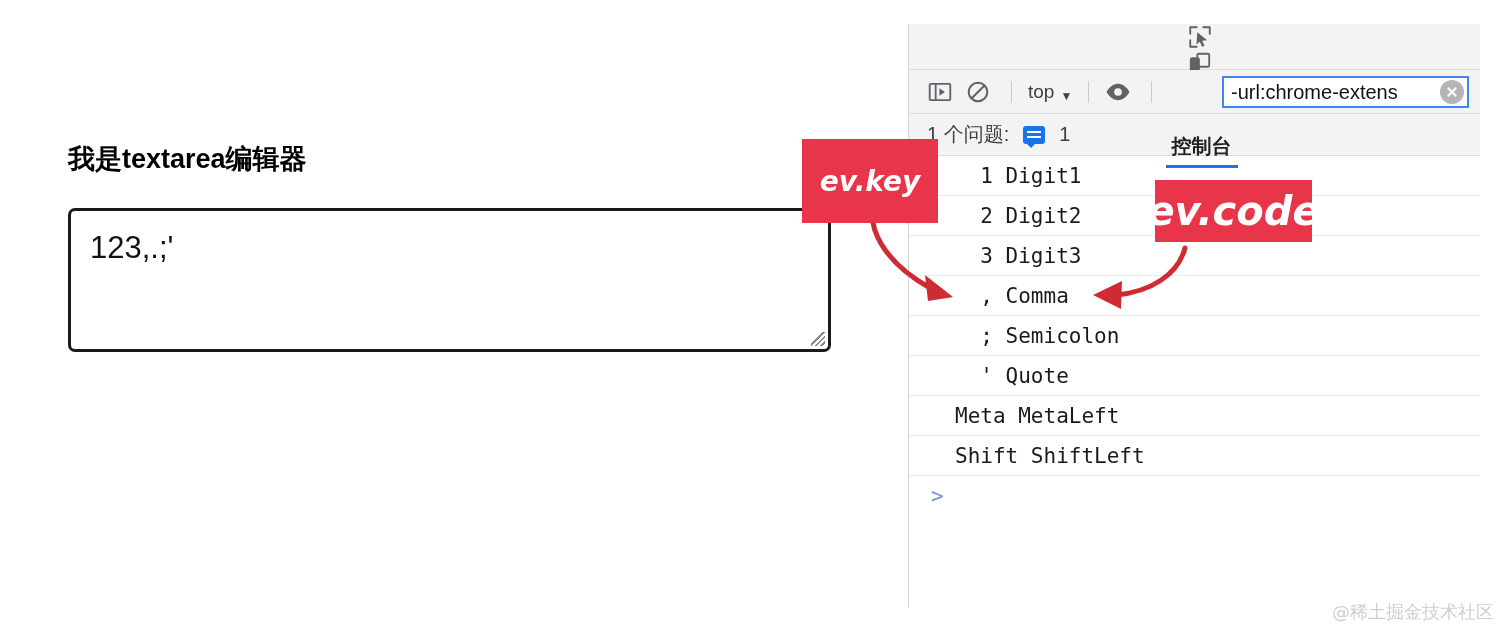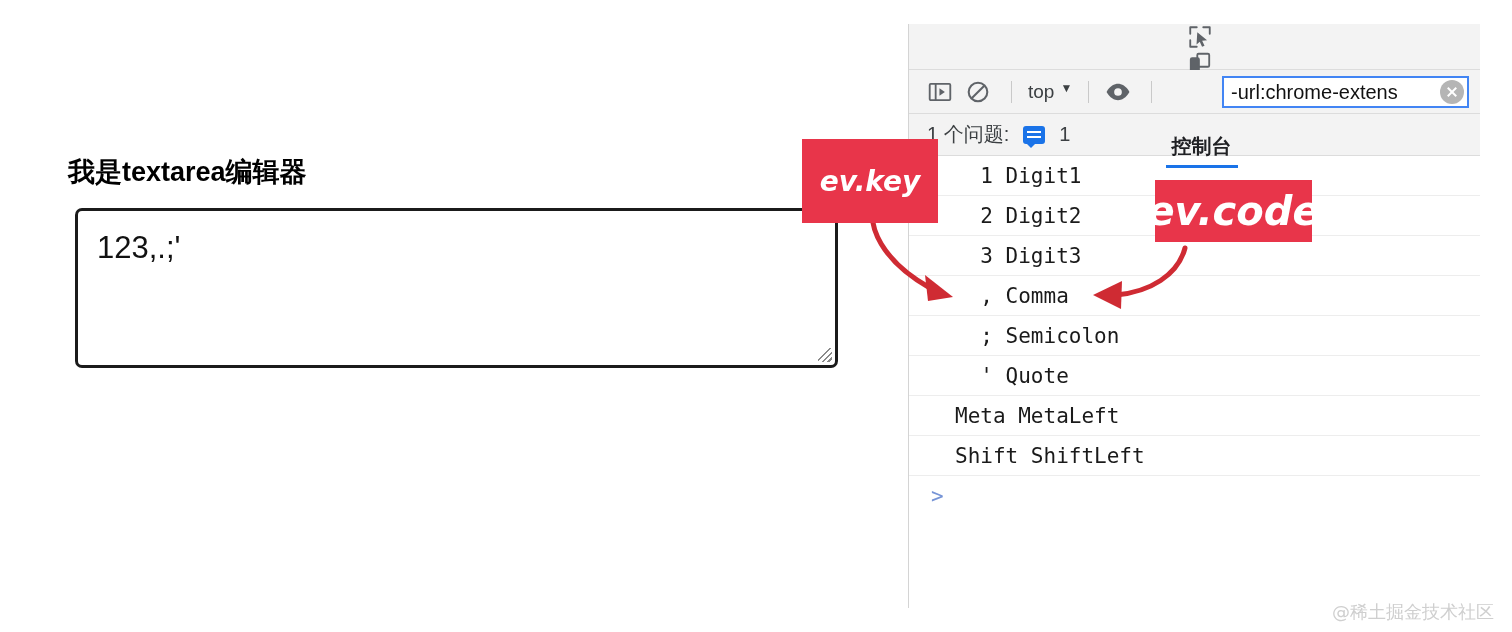--- a/index.html
+++ b/index.html
@@ -18,39 +18,38 @@
   
   #page-area {
     position: absolute;
     left: 0; top: 0;
     width: 908px; height: 632px;
     background: #ffffff;
   }
   #page-heading {
     position: absolute;
     left: 68px;
-    top: 153px;
+    top: 140px;
     font-size: 27px;
     font-weight: bold;
     color: #000000;
     letter-spacing: 0px;
     line-height: 38px;
     white-space: nowrap;
   }
   #editor-box {
     position: absolute;
     left: 68px;
     top: 208px;
     width: 763px;
-    height: 160px;
+    height: 144px;
     border: 3px solid #1b1b1b;
     border-radius: 7px;
     background: #ffffff;
     box-sizing: border-box;
-    margin-left: 7px;
   }
   #editor-text {
     position: absolute;
     left: 19px;
     top: 19px;
     font-family: "Liberation Sans", sans-serif;
     font-size: 31px;
     color: #111111;
     line-height: 36px;
     white-space: pre;
@@ -143,21 +142,21 @@
     border-bottom: 1px solid #dcdcdc;
     display: flex;
     align-items: center;
     padding-left: 14px;
     box-sizing: border-box;
   }
   #ctx-select {
     font-size: 19px;
     color: #3c4043;
     display: flex;
-    align-items: flex-start;
+    align-items: flex-end;
     gap: 6px;
     padding: 0 4px;
   }
   #ctx-caret {
     font-size: 12px;
     color: #3c4043;
   }
   #filter-wrap {
     position: absolute;
     left: 313px;

